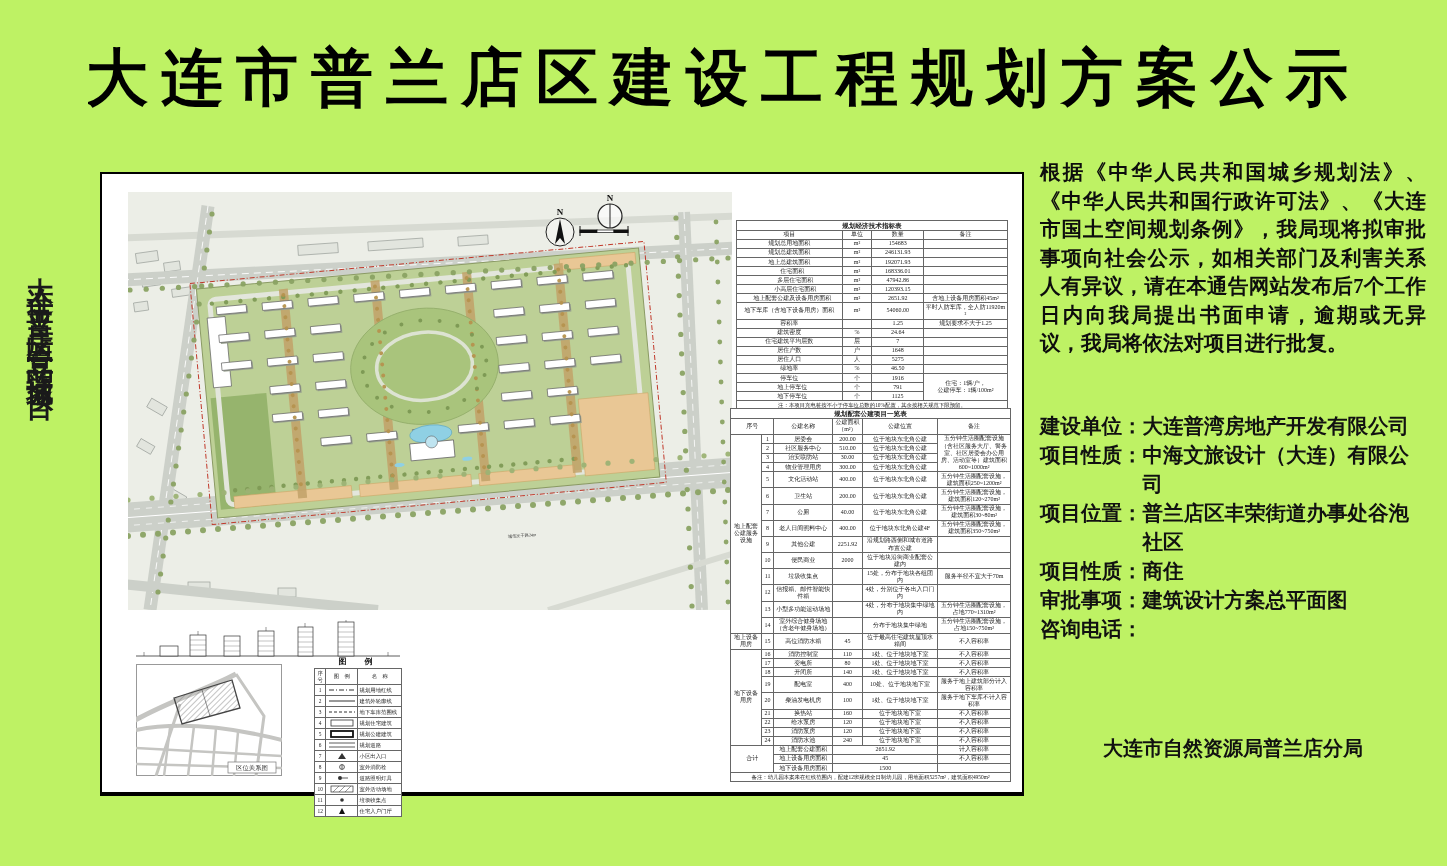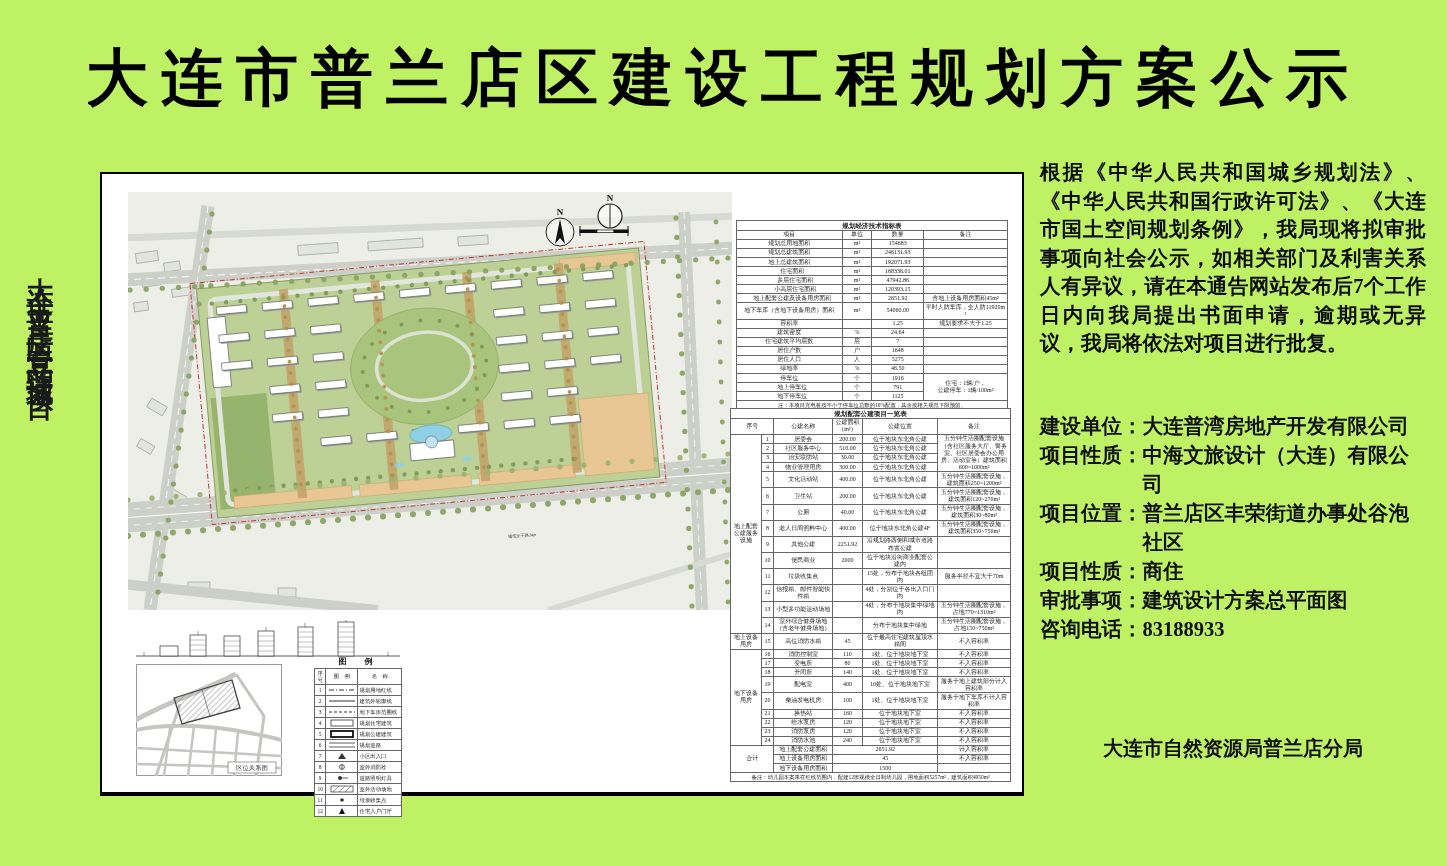--- a/index.html
+++ b/index.html
@@ -1044,19 +1044,18 @@
       <div class="field">
         <span class="flabel">项目性质：</span>
         <span class="fvalue">商住</span>
       </div>
       <div class="field">
         <span class="flabel">审批事项：</span>
         <span class="fvalue">建筑设计方案总平面图</span>
       </div>
       <div class="field">
         <span class="flabel">咨询电话：</span>
-        <span class="fvalue">83188933</span>
       </div>
     </div>
 
   <div id="authority">大连市自然资源局普兰店分局</div>
 
 </div>
 
 </body></html>

